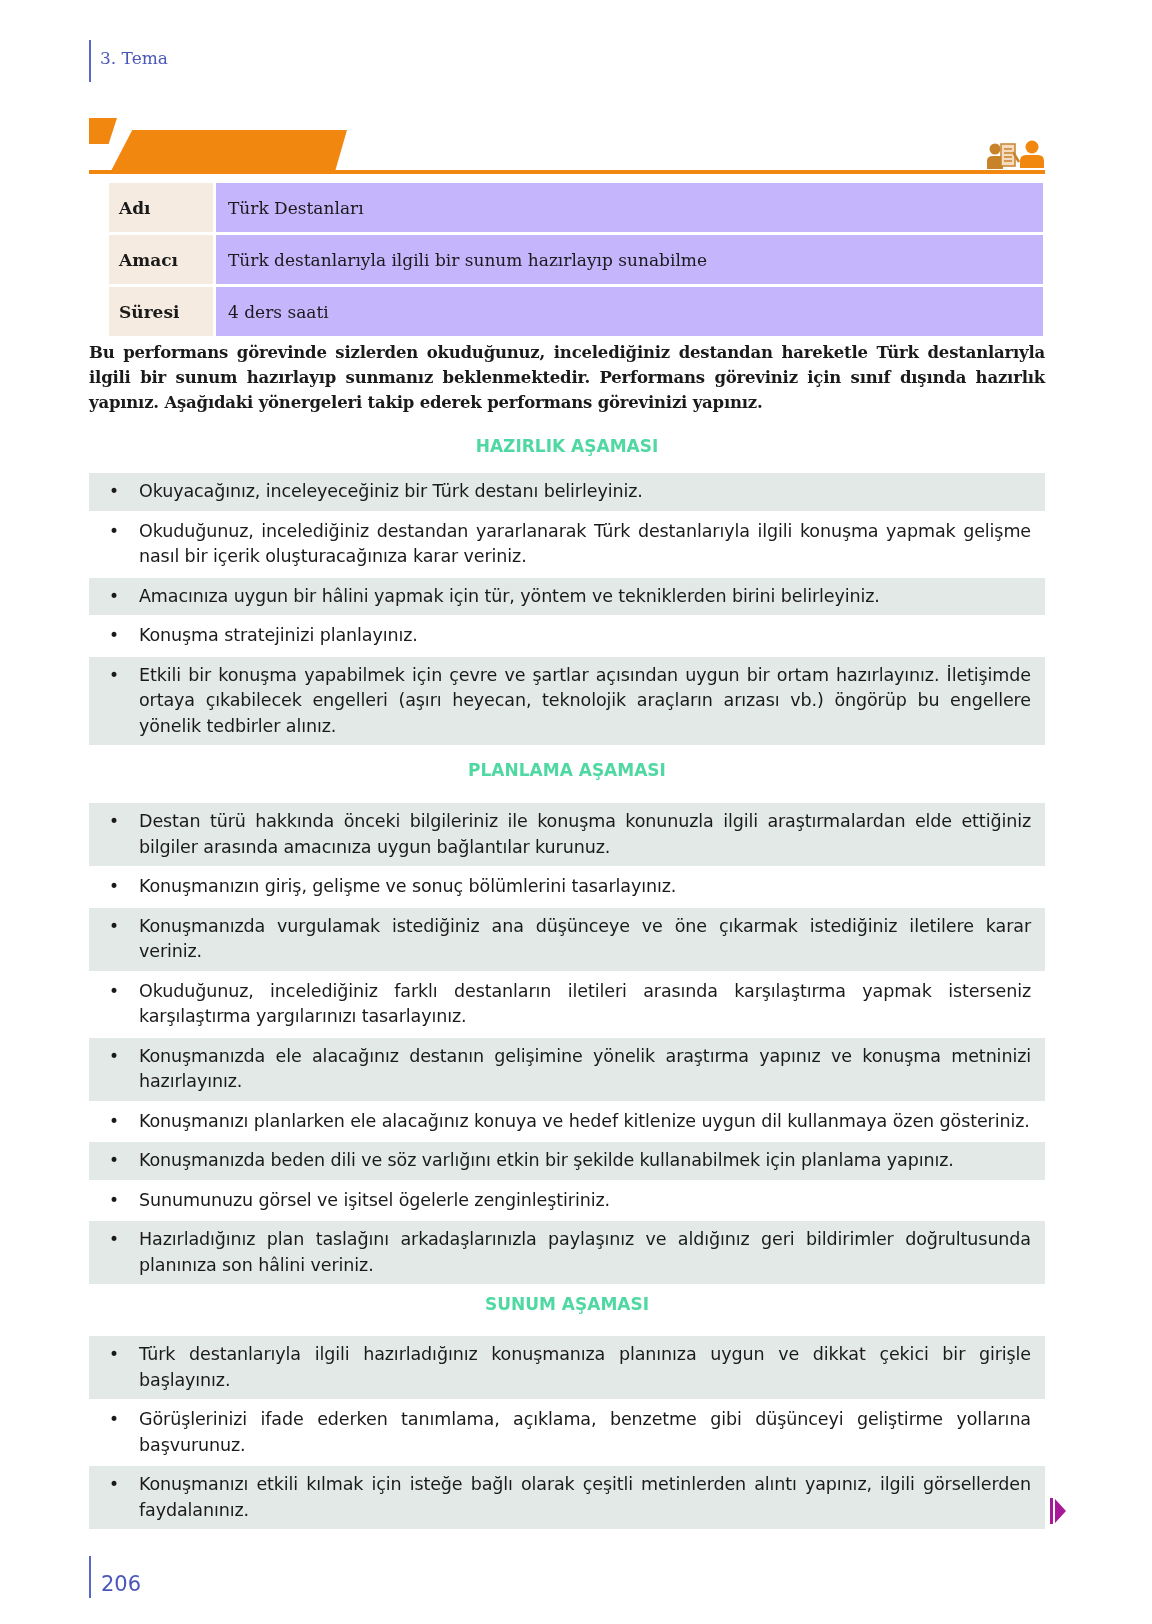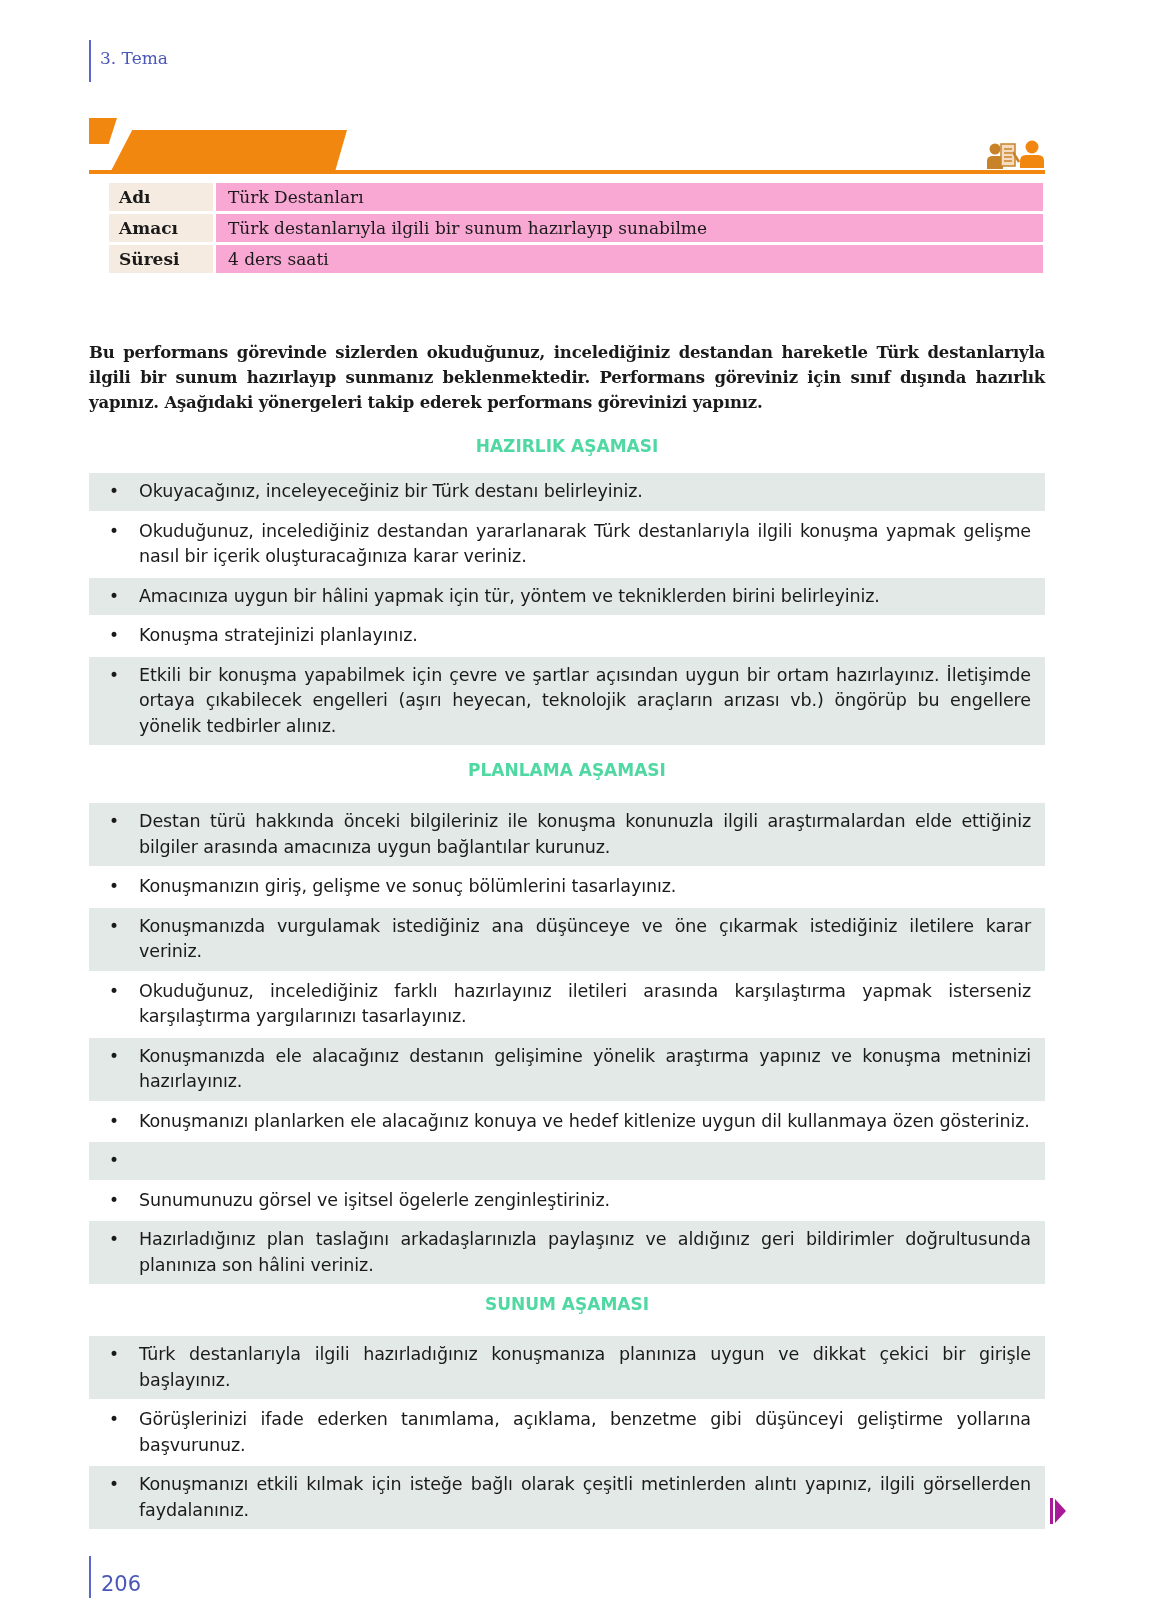--- a/index.html
+++ b/index.html
@@ -11,23 +11,23 @@
 
   .header { position: absolute; left: 89px; top: 118px; width: 956px; height: 56px; }
   .header .deco-square { position: absolute; left: 0; top: 0; width: 28px; height: 26px; background: #f2870f; clip-path: polygon(0 0, 100% 0, 70% 100%, 0 100%); }
   .header .tab { position: absolute; left: 22px; top: 12px; width: 236px; height: 41px; background: #f2870f; clip-path: polygon(9% 0, 100% 0, 95% 100%, 0 100%); }
   .header .tab-title { position: absolute; left: 42px; top: 21px; font-family: "DejaVu Sans", sans-serif; font-weight: bold; font-size: 18px; color: #ffffff; margin-top: 32px; }
   .header .rule { position: absolute; left: 0; top: 52px; width: 956px; height: 4px; background: #f2870f; }
   .header .icon-group { position: absolute; right: 24px; top: 24px; width: 34px; height: 27px; }
   .header .icon-person { position: absolute; right: 0; top: 22px; width: 26px; height: 28px; }
 
   .info-table { position: absolute; left: 89px; top: 183px; width: 954px; border-collapse: separate; border-spacing: 0 4px; }
-  .info-row { display: flex; height: 28px; margin-bottom: 3px; padding-left: 20px; }
+  .info-row { display: flex; height: 49px; margin-bottom: 3px; padding-left: 20px; }
   .info-key { width: 104px; background: #f5ebe0; font-family: "DejaVu Serif", serif; font-weight: bold; font-size: 17px; display: flex; align-items: center; padding-left: 10px; margin-right: 3px; }
-  .info-val { flex: 1; background: #f9a8d4; font-family: "DejaVu Serif", serif; font-size: 17px; display: flex; align-items: center; padding-left: 12px; }
+  .info-val { flex: 1; background: #c4b5fd; font-family: "DejaVu Serif", serif; font-size: 17px; display: flex; align-items: center; padding-left: 12px; }
 
   .intro { position: absolute; left: 89px; top: 340px; width: 956px; font-family: "DejaVu Serif", serif; font-weight: bold; font-size: 16.5px; line-height: 25px; text-align: justify; letter-spacing: -0.2px; }
 
   .section-title { position: absolute; left: 89px; width: 956px; text-align: center; font-family: "DejaVu Sans", sans-serif; font-weight: bold; font-size: 17px; color: #4fd8a2; }
 
   .list { position: absolute; left: 89px; width: 956px; }
   .item { display: flex; font-size: 17.5px; line-height: 25.5px; padding: 6px 14px 6px 0; margin-bottom: 2px; }
   .item.shade { background: #e3e9e6; }
   .item .bullet { width: 50px; flex: 0 0 50px; text-align: center; font-size: 17px; }
   .item .text { flex: 1; text-align: justify; letter-spacing: -0.1px; }
@@ -113,32 +113,33 @@
     <div class="item">
       <span class="bullet">•</span>
       <span class="text">Konuşmanızın giriş, gelişme ve sonuç bölümlerini tasarlayınız.</span>
     </div>
     <div class="item shade">
       <span class="bullet">•</span>
       <span class="text">Konuşmanızda vurgulamak istediğiniz ana düşünceye ve öne çıkarmak istediğiniz iletilere karar veriniz.</span>
     </div>
     <div class="item">
       <span class="bullet">•</span>
-      <span class="text">Okuduğunuz, incelediğiniz farklı hazırlayınız iletileri arasında karşılaştırma yapmak isterseniz karşılaştırma yargılarınızı tasarlayınız.</span>
+      <span class="text">Okuduğunuz, incelediğiniz farklı destanların iletileri arasında karşılaştırma yapmak isterseniz karşılaştırma yargılarınızı tasarlayınız.</span>
     </div>
     <div class="item shade">
       <span class="bullet">•</span>
       <span class="text">Konuşmanızda ele alacağınız destanın gelişimine yönelik araştırma yapınız ve konuşma metninizi hazırlayınız.</span>
     </div>
     <div class="item">
       <span class="bullet">•</span>
       <span class="text">Konuşmanızı planlarken ele alacağınız konuya ve hedef kitlenize uygun dil kullanmaya özen gösteriniz.</span>
     </div>
     <div class="item shade">
       <span class="bullet">•</span>
+      <span class="text">Konuşmanızda beden dili ve söz varlığını etkin bir şekilde kullanabilmek için planlama yapınız.</span>
     </div>
     <div class="item">
       <span class="bullet">•</span>
       <span class="text">Sunumunuzu görsel ve işitsel ögelerle zenginleştiriniz.</span>
     </div>
     <div class="item shade">
       <span class="bullet">•</span>
       <span class="text">Hazırladığınız plan taslağını arkadaşlarınızla paylaşınız ve aldığınız geri bildirimler doğrultusunda planınıza son hâlini veriniz.</span>
     </div>
   </div>

